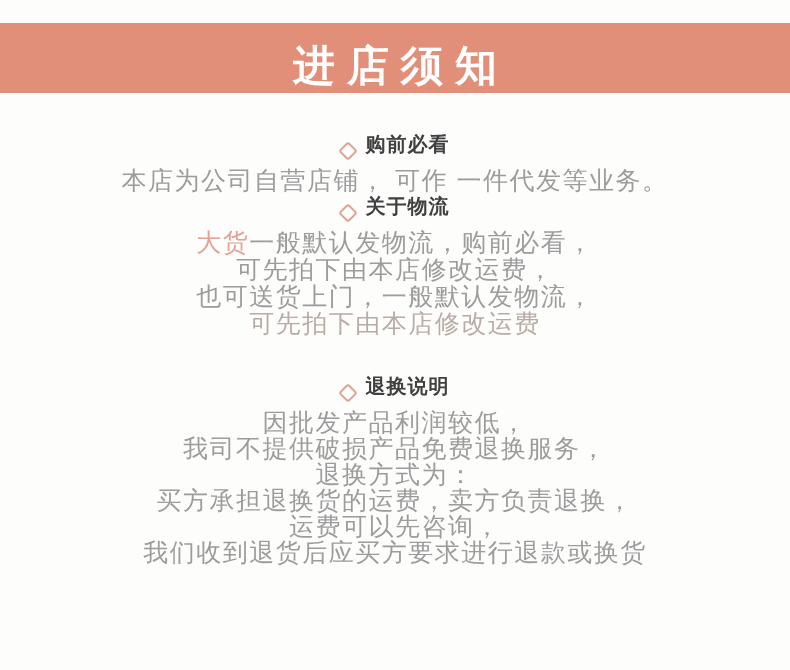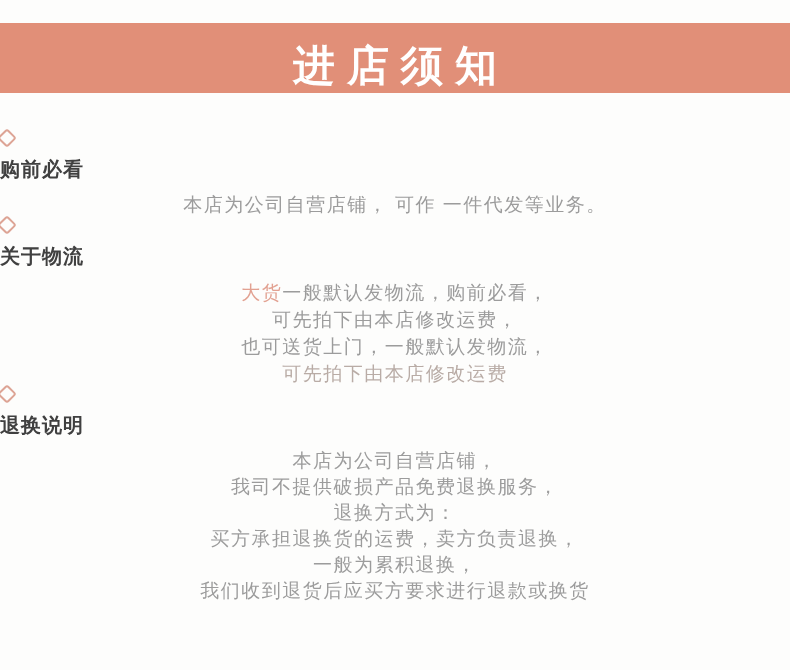--- a/index.html
+++ b/index.html
@@ -32,46 +32,45 @@
     font-weight: bold;
     letter-spacing: 12px;
     text-indent: 12px; 
     line-height: 1;
     margin-top: 16px;
   }
   .sections { width: 100%; }
   .notice-section { width: 100%; text-align: center; }
   .notice-section.sec-0 { margin-top: 38px; }
   .notice-section.sec-1 { }
-  .notice-section.sec-2 { }
+  .notice-section.sec-2 { margin-top: 36px; }
   .section-header {
     display: flex;
-    align-items: flex-start;
+    align-items: flex-end;
     justify-content: center;
     gap: 11px;
-    flex-direction: column;
   }
   .diamond-icon {
     width: 14px;
     height: 14px;
     border: 2px solid var(--diamond, #dda495);
     border-radius: 3px;
     transform: rotate(45deg);
     display: inline-block;
     flex: 0 0 auto;
   }
   .section-title {
     font-size: 20px;
     font-weight: bold;
     color: var(--heading-text, #404040);
     letter-spacing: 1px;
   }
   .section-body { margin-top: 9px; }
   .notice-line {
-    font-size: 19px;
+    font-size: 25px;
     line-height: 26px;
     letter-spacing: 1.5px;
     white-space: pre-wrap;
     color: var(--body-text, #9c9c9c);
   }
   .sec-1 .notice-line { line-height: 27px; }
   .seg-normal   { color: var(--body-text, #9c9c9c); }
   .seg-highlight{ color: var(--highlight-text, #e2a191); }
   .seg-soft     { color: var(--soft-text, #b9aca6); }
 </style>
@@ -103,22 +102,22 @@
           <div class="notice-line"><span class="seg seg-normal">也可送货上门，一般默认发物流，</span></div>
           <div class="notice-line"><span class="seg seg-soft">可先拍下由本店修改运费</span></div>
         </div>
       </section>
       <section class="notice-section sec-2">
         <div class="section-header">
           <span class="diamond-icon"></span>
           <span class="section-title">退换说明</span>
         </div>
         <div class="section-body">
-          <div class="notice-line"><span class="seg seg-normal">本店为公司自营店铺，</span></div>
+          <div class="notice-line"><span class="seg seg-normal">因批发产品利润较低，</span></div>
           <div class="notice-line"><span class="seg seg-normal">我司不提供破损产品免费退换服务，</span></div>
           <div class="notice-line"><span class="seg seg-normal">退换方式为：</span></div>
           <div class="notice-line"><span class="seg seg-normal">买方承担退换货的运费，卖方负责退换，</span></div>
-          <div class="notice-line"><span class="seg seg-normal">一般为累积退换，</span></div>
+          <div class="notice-line"><span class="seg seg-normal">运费可以先咨询，</span></div>
           <div class="notice-line"><span class="seg seg-normal">我们收到退货后应买方要求进行退款或换货</span></div>
         </div>
       </section>
     </div>
 </div>
 
 </body></html>

